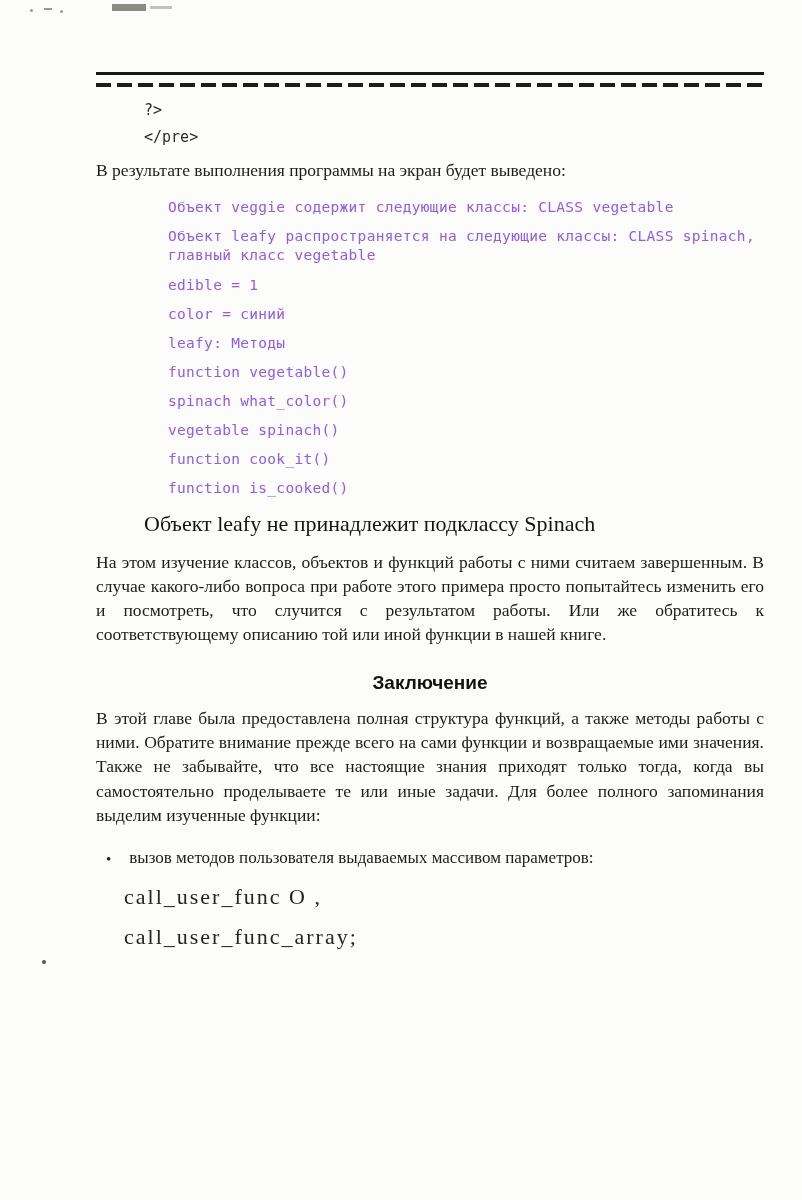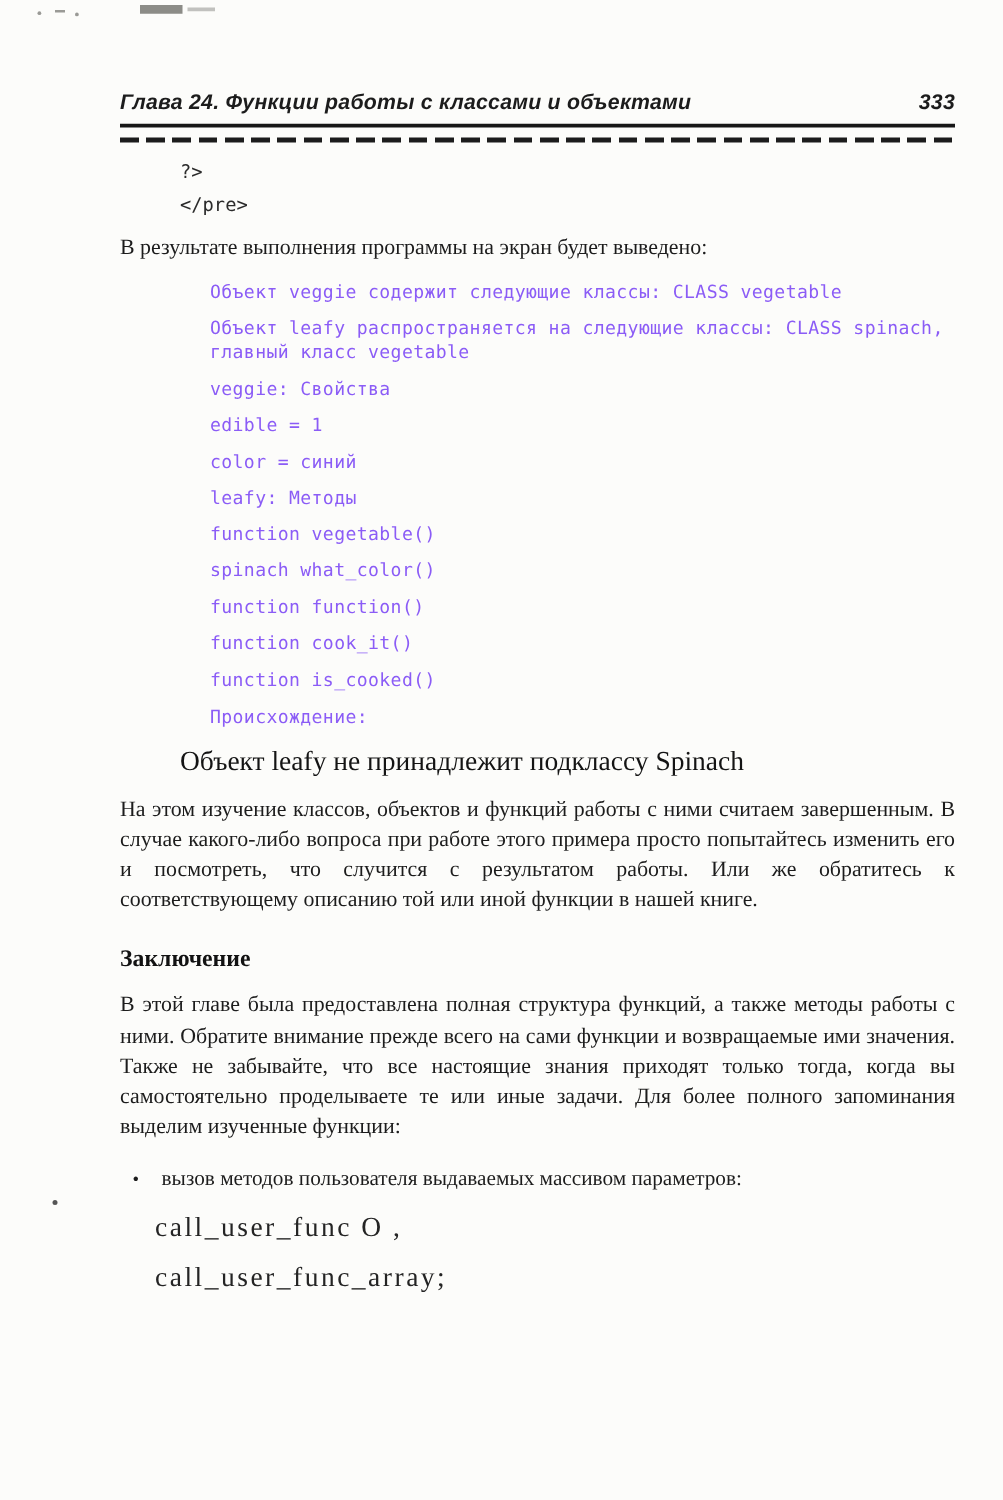--- a/index.html
+++ b/index.html
@@ -48,22 +48,22 @@
   .output-block > div[data-style="mono"] {
     font-family: "DejaVu Sans Mono", monospace;
     font-size: 14.5px; letter-spacing: .3px; color: #8b5cf6; margin-left: 24px;
   }
   .output-block > div[data-style="serif"] {
     font-family: "Liberation Serif", serif;
     font-size: 22px; color: #141414; text-align: justify;
   }
 
   .section-title {
-    margin-top: 26px; 
-    font-family: Liberation Serif, serif;
+    margin-top: 26px; text-align: center;
+    font-family: Liberation Sans, sans-serif;
     font-weight: bold; font-size: 19px; color: #121212;
   }
 
   .bullet-item { display: flex; gap: 18px; margin: 20px 0 0 10px; font-size: 17px; line-height: 1.35; }
   .bullet-item .bullet { font-size: 15px; position: relative; top: 2px; }
 
   .code-ref {
     margin: 14px 0 0 28px;
     font-family: "Liberation Serif", serif;
     font-size: 22px; letter-spacing: 2px; color: #242424;
@@ -74,47 +74,41 @@
 
 <span class="artifact a1"></span>
 <span class="artifact a2"></span>
 <span class="artifact a3"></span>
 <span class="artifact a4"></span>
 <span class="artifact a5"></span>
 <span class="artifact a6"></span>
 
 <div class="page">
 
-  <header class="chapter-header">
-    <span>Глава 24. Функции работы с классами и объектами</span>
-    <span>333</span>
-  </header>
   <div class="rule-solid"></div>
   <div class="rule-dashed"></div>
 
   <div class="code-top">
     <div class="mono">?&gt;</div>
     <div class="mono">&lt;/pre&gt;</div>
   </div>
 
   <p class="body-text">В результате выполнения программы на экран будет выведено:</p>
 
   <div class="output-block">
     <div data-style="mono">Объект veggie содержит следующие классы: CLASS vegetable</div>
     <div data-style="mono">Объект leafy распространяется на следующие классы: CLASS spinach, главный класс vegetable</div>
-    <div data-style="mono">veggie: Свойства</div>
     <div data-style="mono">edible = 1</div>
     <div data-style="mono">color = синий</div>
     <div data-style="mono">leafy: Методы</div>
     <div data-style="mono">function vegetable()</div>
     <div data-style="mono">spinach what_color()</div>
-    <div data-style="mono">function function()</div>
+    <div data-style="mono">vegetable spinach()</div>
     <div data-style="mono">function cook_it()</div>
     <div data-style="mono">function is_cooked()</div>
-    <div data-style="mono">Происхождение:</div>
     <div data-style="serif">Объект leafy не принадлежит подклассу Spinach</div>
   </div>
 
   <p class="body-text justify">На этом изучение классов, объектов и функций работы с ними считаем завершенным. В случае какого-либо вопроса при работе этого примера просто попытайтесь изменить его и посмотреть, что случится с результатом работы. Или же обратитесь к соответствующему описанию той или иной функции в нашей книге.</p>
 
   <h2 class="section-title">Заключение</h2>
 
   <p class="body-text justify">В этой главе была предоставлена полная структура функций, а также методы работы с ними. Обратите внимание прежде всего на сами функции и возвращаемые ими значения. Также не забывайте, что все настоящие знания приходят только тогда, когда вы самостоятельно проделываете те или иные задачи. Для более полного запоминания выделим изученные функции:</p>
 
   <div class="bullet-item">

